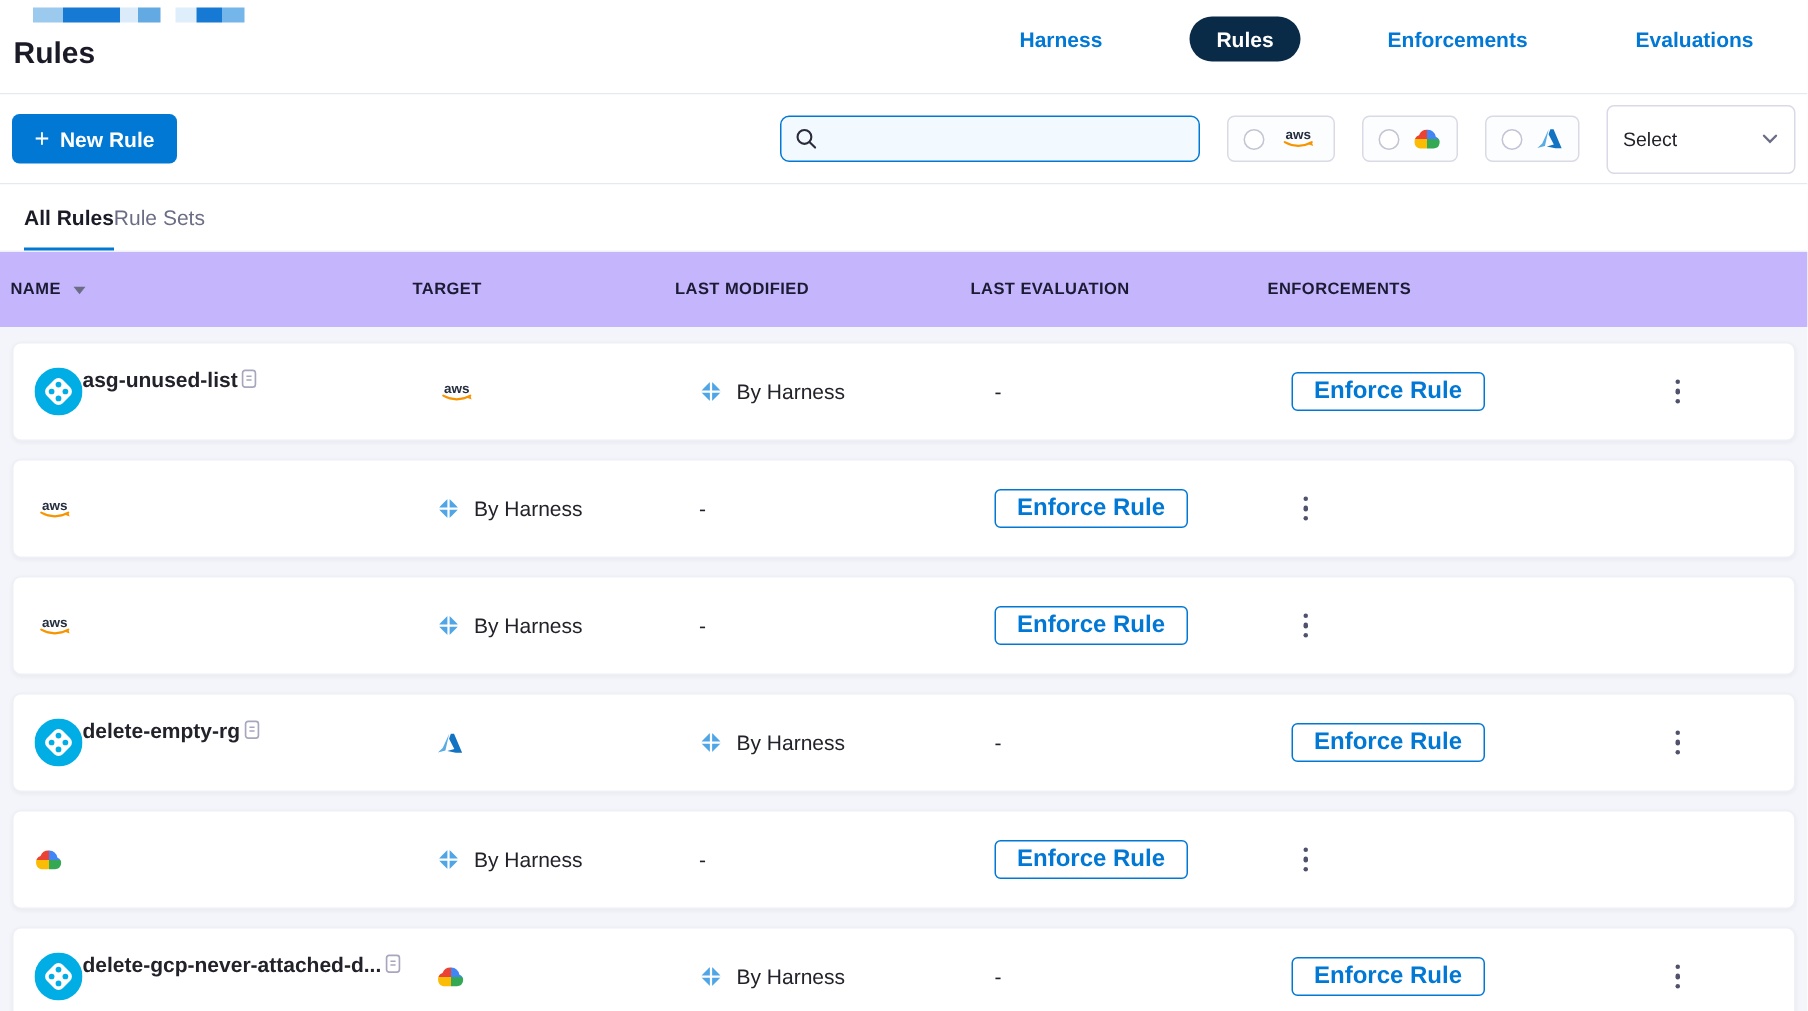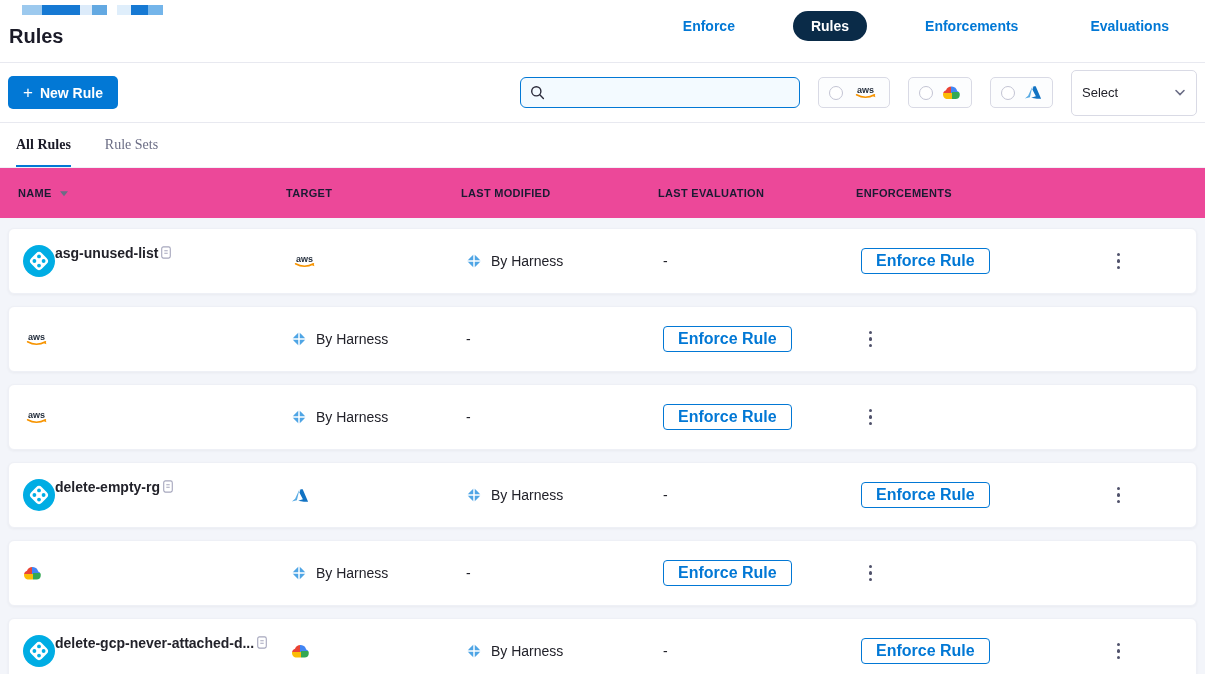--- a/index.html
+++ b/index.html
@@ -36,28 +36,28 @@
     font-family:"Liberation Sans", sans-serif; color:#22222A; caret-color:#22222A; }
   .search-box input::placeholder { color:#9A9BB0; }
   .chips { display:flex; align-items:center; gap:18px; }
   .chip { display:flex; align-items:center; gap:9px; height:31px; padding:0 10px; border:1px solid #D9DAE5;
     border-radius:5px; background:#FCFDFE; cursor:pointer; }
   .radio { width:14px; height:14px; border-radius:50%; border:1.4px solid #C3C4D4; background:#fff; }
   .select-box { display:flex; align-items:center; justify-content:space-between; width:126px; height:46px;
     border:1px solid #D9DAE5; border-radius:5px; background:#fff; padding:0 10px; font-size:13px; color:#22222A; cursor:pointer; }
 
   
-  .tabs-bar { height:45px; display:flex; align-items:flex-end; gap:34px; padding:0 16px; background:#fff;
-    border-bottom:1px solid #F0F1F7;font-family:Liberation Serif, serif; }
+  .tabs-bar { height:45px; display:flex; align-items:flex-end; padding:0 16px; background:#fff;
+    border-bottom:1px solid #F0F1F7; }
   .tab { font-size:14px; padding-bottom:12px; color:#6B6D85; cursor:pointer; border-bottom:2.5px solid transparent; }
   .tab.active { color:#1B1B28; font-weight:700; border-bottom-color:#0278D5; }
 
   
   .grid-cols { display:grid; grid-template-columns:268px 175px 197px 198px 248px 1fr; align-items:center; }
-  .table-head { height:50px; background:#ec4899; padding-left:18px; }
+  .table-head { height:50px; background:#c4b5fd; padding-left:7px; }
   .th { font-size:11px; font-weight:700; letter-spacing:.3px; color:#1B1B33; display:flex; align-items:center; gap:7px; }
   .rows-area { background:#F3F5FA; height:456px; padding:10px 8px 0 8px; }
   .row-card { background:#fff; border:1px solid #EEF0F6; border-radius:6px; height:66px; margin-bottom:12px;
     box-shadow:0 1px 3px rgba(40,41,61,.05); padding-left:14px; cursor:pointer; }
   .cell-name { display:flex; align-items:flex-start; }
   .rule-name { font-size:14px; font-weight:600; color:#22222A; white-space:nowrap; }
   .copy-btn { background:none; border:none; cursor:pointer; display:flex; padding:0; margin-left:2px; }
 
   .logo { display:none; align-items:center;text-align:center; }
   .cell-target[data-provider="aws"] .logo-aws,
@@ -85,21 +85,21 @@
       <span class="cb2"></span>
       <span class="cb3"></span>
       <span class="cb4"></span>
       <span class="cb-gap"></span>
       <span class="cb5"></span>
       <span class="cb6"></span>
       <span class="cb7"></span>
   </div>
   <div class="page-title">Rules</div>
   <div class="top-nav">
-    <div class="nav-item">Enforce</div>
+    <div class="nav-item">Harness</div>
     <div class="nav-item active">Rules</div>
     <div class="nav-item">Enforcements</div>
     <div class="nav-item">Evaluations</div>
   </div>
 </div>
 <div class="divider"></div>
 
 <div class="toolbar">
   <button class="btn-new-rule">
     <span class="plus">+</span>

